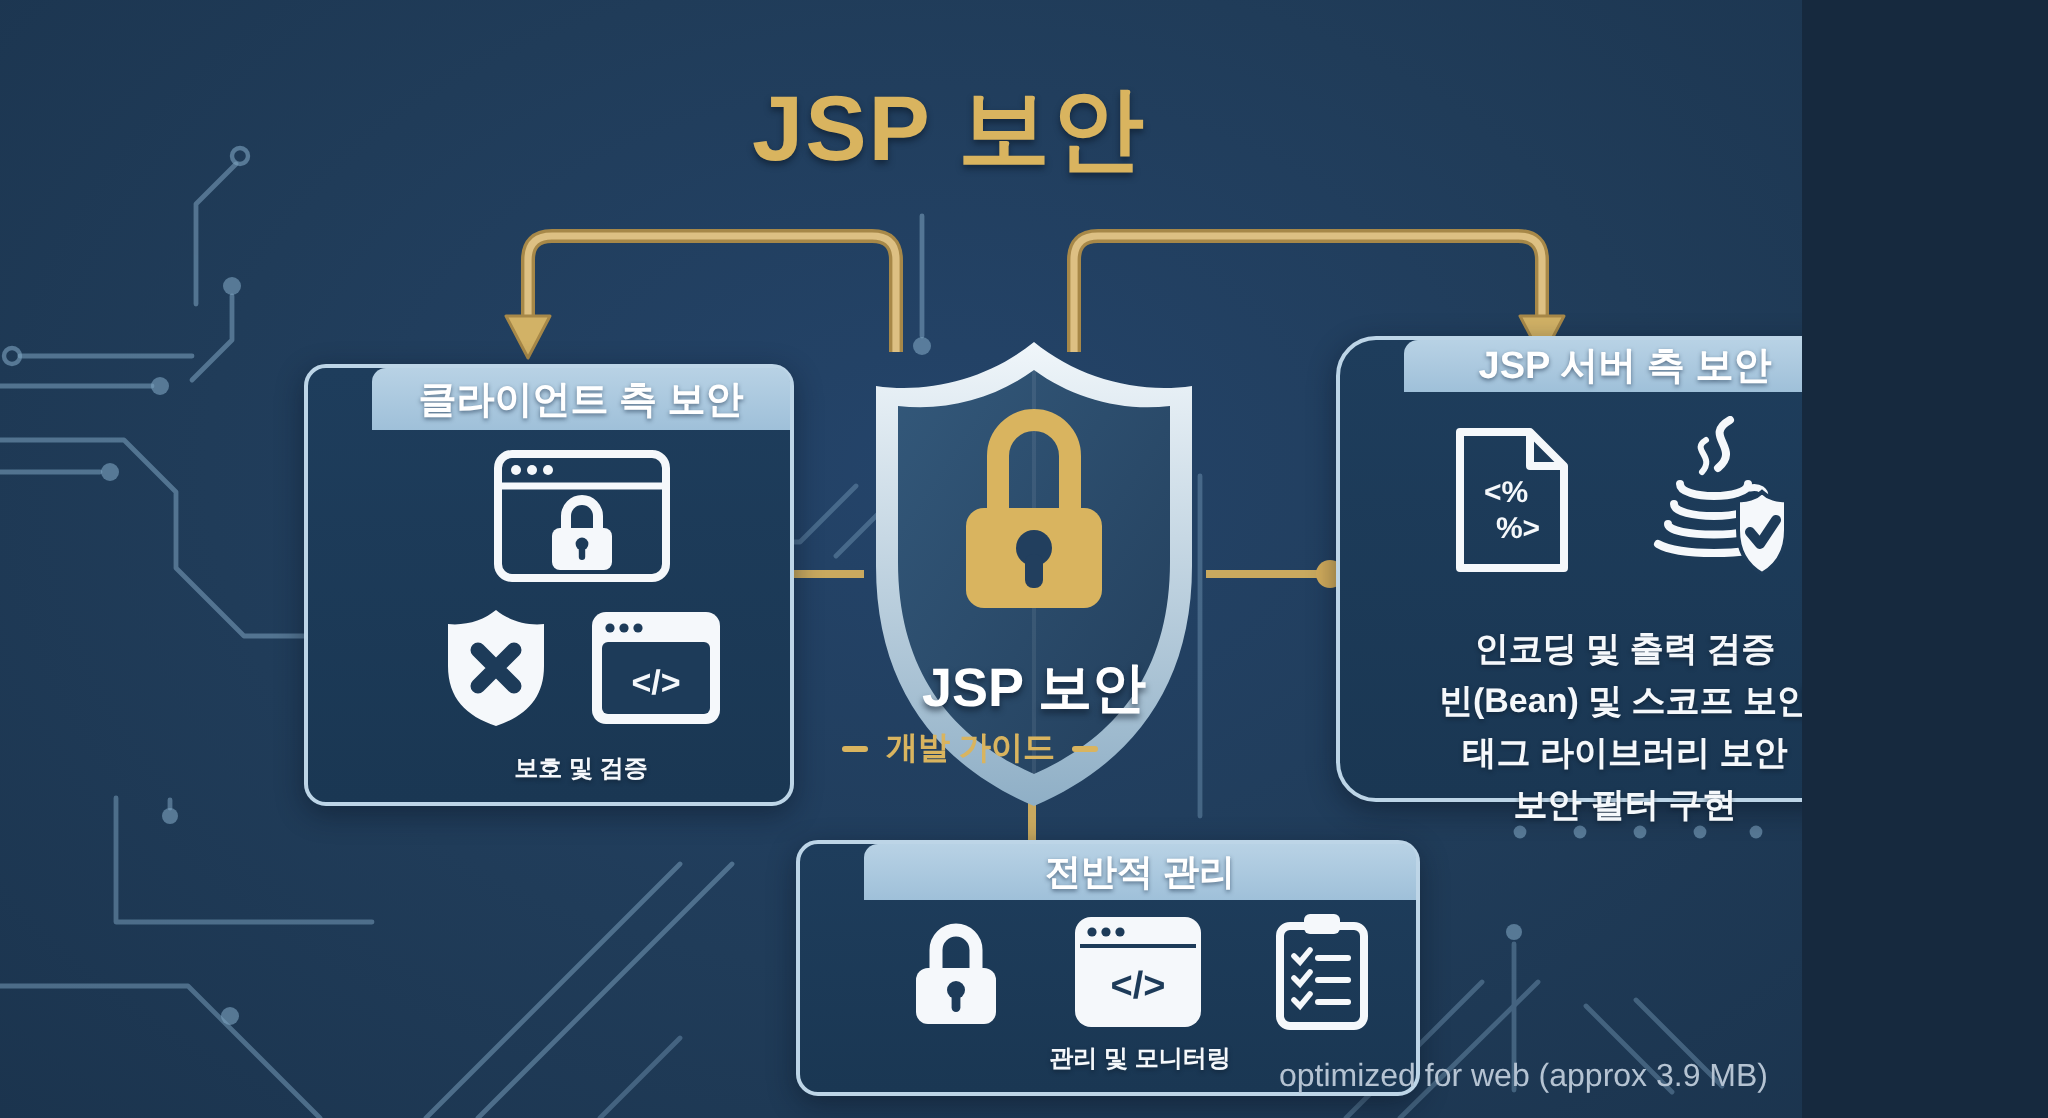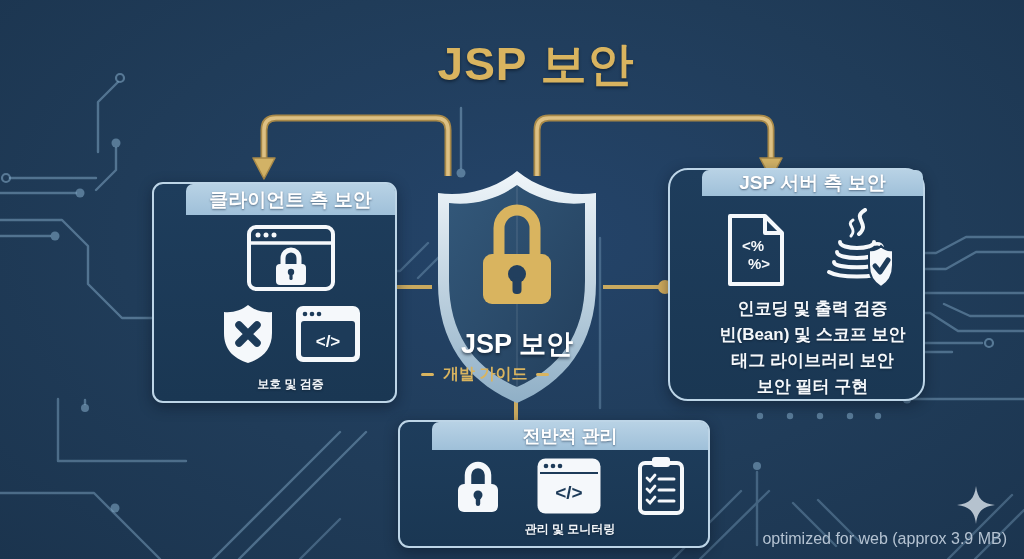--- a/index.html
+++ b/index.html
@@ -1,17 +1,17 @@
 <!DOCTYPE html>
 <html><head>
 <meta charset="utf-8">
 <style>
   html,body{margin:0;padding:0;background:#16293e;}
   .stage{
-    position:relative;width:1024px;height:559px;overflow:hidden;
+    position:relative;width:901px;height:559px;overflow:hidden;
     background:radial-gradient(ellipse at 52% 42%, #24446a 0%, #203c59 55%, #1b344e 100%);
     font-family:"Liberation Sans", sans-serif;
   }
   svg{display:block;}
   .layer{position:absolute;left:0;top:0;width:1024px;height:559px;}
   .title{
     position:absolute;top:34px;left:0;right:-48px;text-align:center;
     font-size:46px;font-weight:700;color:#d9b45f;letter-spacing:1px;
     text-shadow:0 2px 3px rgba(10,22,36,.55);
   }
@@ -27,21 +27,21 @@
     display:flex;align-items:center;justify-content:center;
     color:#ffffff;font-weight:700;font-size:19px;
     text-shadow:0 1px 2px rgba(20,40,65,.55);
   }
   .panel.bottom .panel-header{height:28px;font-size:18px;}
   .caption{color:#f5f8fb;font-weight:700;font-size:12px;text-shadow:0 1px 2px rgba(10,22,36,.5);}
   .icon-row{display:flex;align-items:center;justify-content:center;}
   .client{left:152px;top:182px;width:209px;height:217px;}
   .server{left:668px;top:168px;width:221px;height:229px;border-radius:20px;}
   .bottom{left:398px;top:420px;width:276px;height:124px;}
-  .server-items{margin-top:4px;text-align:center;color:#f5f8fb;font-weight:700;font-size:17px;line-height:26px;text-shadow:0 1px 2px rgba(10,22,36,.5);}
+  .server-items{margin-top:20px;text-align:center;color:#f5f8fb;font-weight:700;font-size:17px;line-height:26px;text-shadow:0 1px 2px rgba(10,22,36,.5);}
   .shield-wrap{position:absolute;left:421px;top:168px;width:192px;height:240px;}
   .shield-title{position:absolute;left:0;top:158px;width:192px;text-align:center;color:#ffffff;font-size:27px;font-weight:700;text-shadow:0 2px 3px rgba(10,22,36,.6);}
   .shield-sub{position:absolute;left:0;top:196px;width:192px;display:flex;align-items:center;gap:9px;color:#d9b45f;font-size:16px;font-weight:700;}
   .shield-sub .dash{width:13px;height:3px;background:#d9b45f;border-radius:2px;}
   .watermark{position:absolute;right:17px;bottom:11px;color:#b5c3d2;font-size:16px;}
   .sparkle{position:absolute;left:957px;top:486px;}
 </style>
 </head>
 <body>
 

